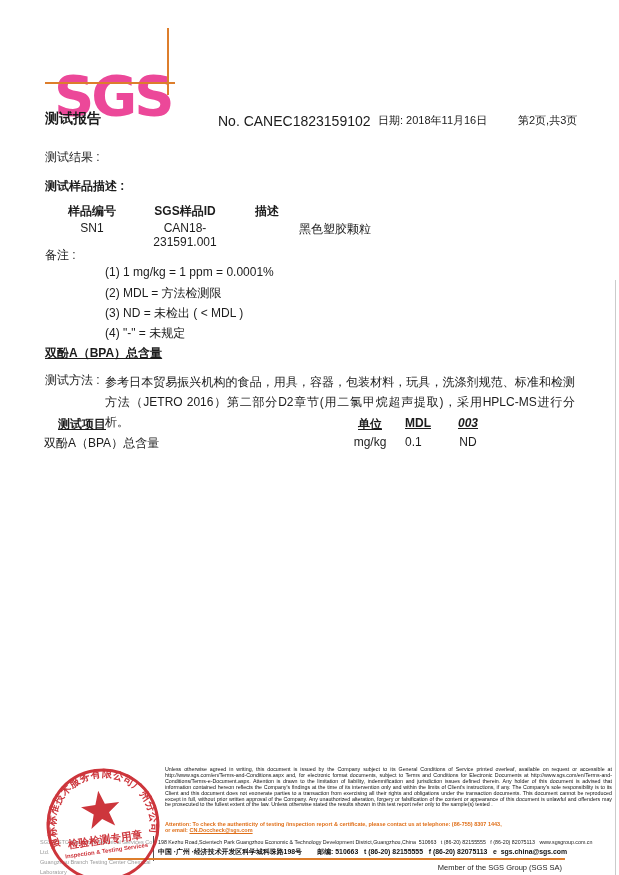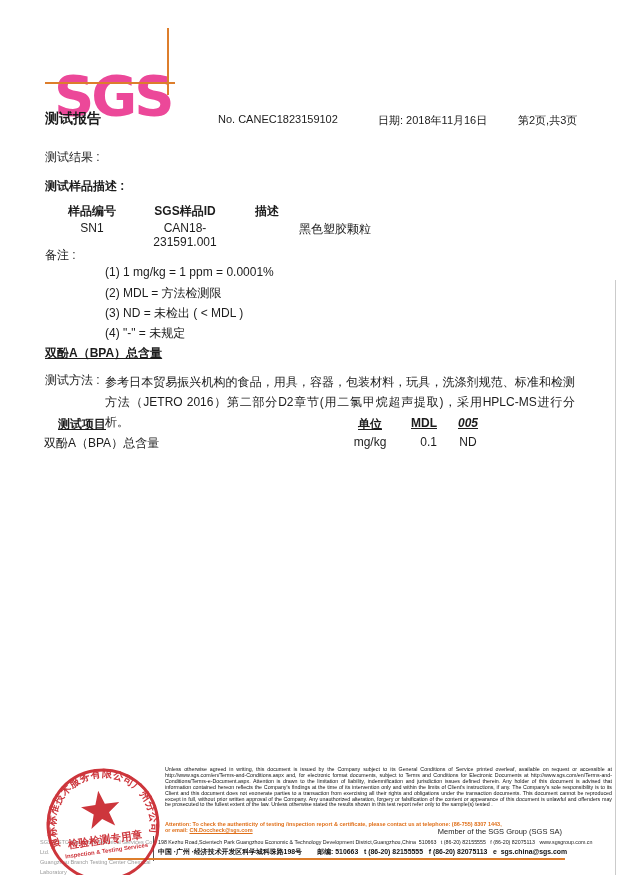--- a/index.html
+++ b/index.html
@@ -12,21 +12,21 @@
 
   
   .logo-text { left:54px; top:22px; font-size:56px; line-height:60px;
     font-weight:900; color:#ec4899; letter-spacing:-3px;
     font-family:"DejaVu Sans","Liberation Sans",sans-serif;margin-top:44px; }
   .logo-hline { left:45px; top:82px; width:130px; height:2px; background:#dd7e2c; }
   .logo-vline { left:167px; top:28px; width:2px; height:67px; background:#dd7e2c; }
 
   
   .doc-title { left:45px; top:110px; font-size:14px; font-weight:bold; }
-  .report-no { left:218px; top:113px; font-size:11px; }
+  .report-no { left:218px; top:113px; font-size:14px; }
   .report-date { left:378px; top:113px; font-size:11px; }
   .page-info { left:518px; top:113px; font-size:11px; }
 
   .body-text { font-size:12px; }
   .results-label { left:45px; top:149px; }
   .sample-desc-label { left:45px; top:178px; font-weight:bold; }
 
   .st-h { font-weight:bold; }
   .st-c1 { left:55px; width:74px; text-align:center; }
   .st-c2 { left:133px; width:104px; text-align:center; }
@@ -40,38 +40,38 @@
   .bpa-title { left:45px; top:345px; font-weight:bold; text-decoration:underline; }
   .method-label { left:45px; top:372px; }
   .method-text { left:105px; top:372px; width:470px; line-height:20px; text-align:justify; }
 
   .rt-h { font-weight:bold; text-decoration:underline; }
   .rt-hrow { top:416px; }
   .rt-drow { top:435px; }
   .rt-c1h { left:58px; }
   .rt-c1 { left:44px; width:250px; }
   .rt-c2 { left:350px; width:40px; text-align:center; }
-  .rt-c3 { left:405px; width:32px; text-align:right; }
+  .rt-c3 { left:405px; width:32px; text-align:left; }
   .rt-c4 { left:452px; width:32px; text-align:center; }
   .italic { font-style:italic; }
 
   
   .legal-text { left:165px; top:767px; width:447px; font-size:5.3px;
     line-height:5.9px; text-align:justify; color:#111; }
   .attention { left:165px; top:821px; width:447px; font-size:5.5px;
     line-height:6.4px; color:#e0701a; font-weight:bold; }
   .attn-email { text-decoration:underline; }
 
   .company-gray { left:40px; top:837px; width:126px; font-size:5.6px;
     line-height:10px; color:#9b9b9b; z-index:2; }
   .footer-vsep { left:153px; top:836px; width:1px; height:25px; background:#555; }
   .addr1 { left:158px; top:839px; font-size:5.3px; color:#222; white-space:pre; }
   .addr2 { left:158px; top:847px; font-size:6.9px; color:#111; font-weight:600; white-space:pre; }
   .footer-orange-line { left:108px; top:858px; width:457px; height:2px; background:#dd7e2c; }
-  .member-text { left:360px; top:827px; width:202px; text-align:right; font-size:7.5px; color:#222; }
+  .member-text { left:360px; top:863px; width:202px; text-align:right; font-size:7.5px; color:#222; }
   .right-edge-line { left:615px; top:280px; width:1px; height:595px; background:#cbcbcb; }
 
   .stamp-wrap { left:44px; top:766px; width:118px; height:118px;
     transform:rotate(-8deg); z-index:5; opacity:0.92; }
 </style>
 </head>
 <body>
 
 <div class="abs logo-text">SGS</div>
 <div class="abs logo-hline"></div>
@@ -98,21 +98,21 @@
 <div class="abs body-text note-line" style="top:305px;">(3) ND = 未检出 ( &lt; MDL )</div>
 <div class="abs body-text note-line" style="top:325px;">(4) "-" = 未规定</div>
 
 <div class="abs body-text bpa-title">双酚A（BPA）总含量</div>
 <div class="abs body-text method-label">测试方法 :</div>
 <div class="abs body-text method-text">参考日本贸易振兴机构的食品，用具，容器，包装材料，玩具，洗涤剂规范、标准和检测方法（JETRO 2016）第二部分D2章节(用二氯甲烷超声提取)，采用HPLC-MS进行分析。</div>
 
 <div class="abs body-text rt-h rt-c1h rt-hrow">测试项目</div>
 <div class="abs body-text rt-h rt-c2 rt-hrow">单位</div>
 <div class="abs body-text rt-h rt-c3 rt-hrow">MDL</div>
-<div class="abs body-text rt-h rt-c4 rt-hrow italic">005</div>
+<div class="abs body-text rt-h rt-c4 rt-hrow italic">003</div>
 <div class="abs body-text rt-c1 rt-drow">双酚A（BPA）总含量</div>
 <div class="abs body-text rt-c2 rt-drow">mg/kg</div>
 <div class="abs body-text rt-c3 rt-drow">0.1</div>
 <div class="abs body-text rt-c4 rt-drow">ND</div>
 
 <div class="abs legal-text">Unless otherwise agreed in writing, this document is issued by the Company subject to its General Conditions of Service printed overleaf, available on request or accessible at http://www.sgs.com/en/Terms-and-Conditions.aspx and, for electronic format documents, subject to Terms and Conditions for Electronic Documents at http://www.sgs.com/en/Terms-and-Conditions/Terms-e-Document.aspx. Attention is drawn to the limitation of liability, indemnification and jurisdiction issues defined therein. Any holder of this document is advised that information contained hereon reflects the Company's findings at the time of its intervention only and within the limits of Client's instructions, if any. The Company's sole responsibility is to its Client and this document does not exonerate parties to a transaction from exercising all their rights and obligations under the transaction documents. This document cannot be reproduced except in full, without prior written approval of the Company. Any unauthorized alteration, forgery or falsification of the content or appearance of this document is unlawful and offenders may be prosecuted to the fullest extent of the law. Unless otherwise stated the results shown in this test report refer only to the sample(s) tested .</div>
 <div class="abs attention">
   <span>Attention: To check the authenticity of testing /inspection report &amp; certificate, please contact us at telephone: (86-755) 8307 1443,</span><br>
   <span>or email: </span><span class="attn-email">CN.Doccheck@sgs.com</span>
 </div>

